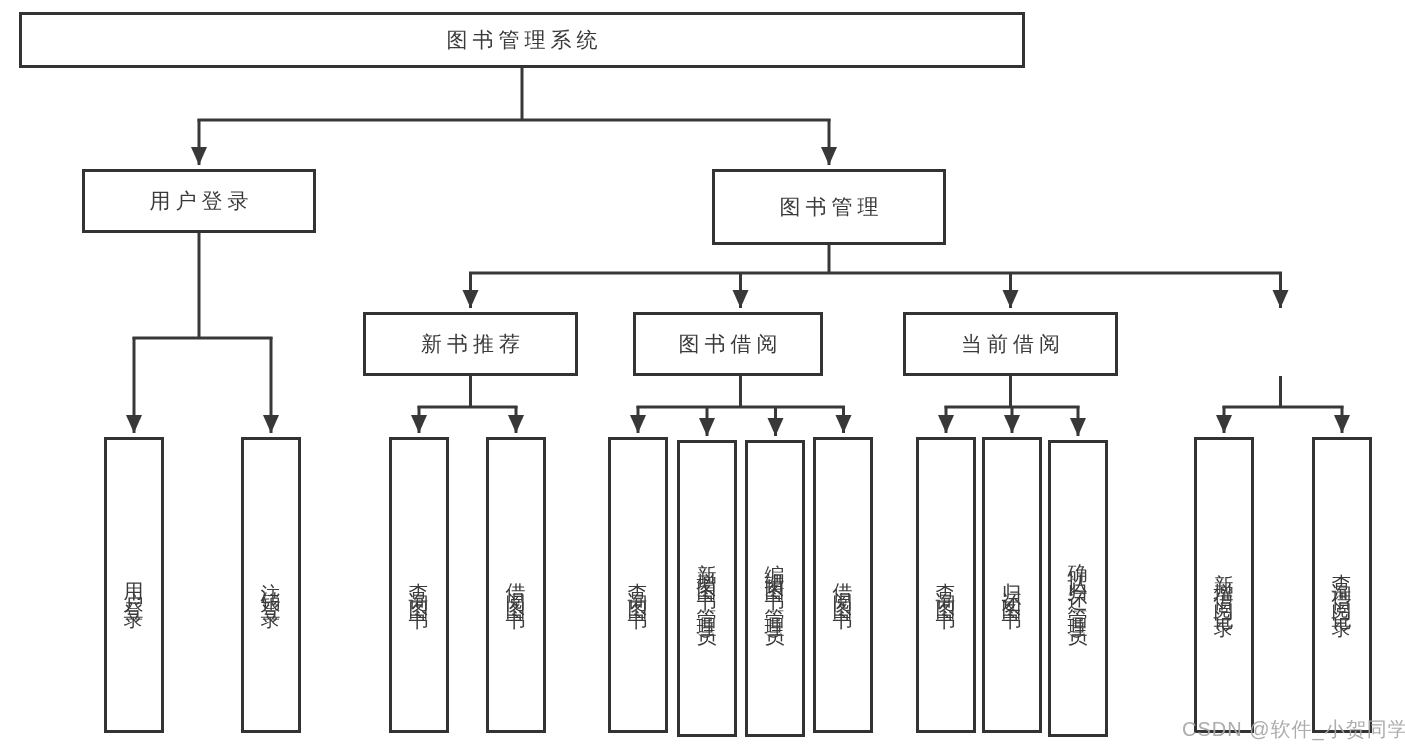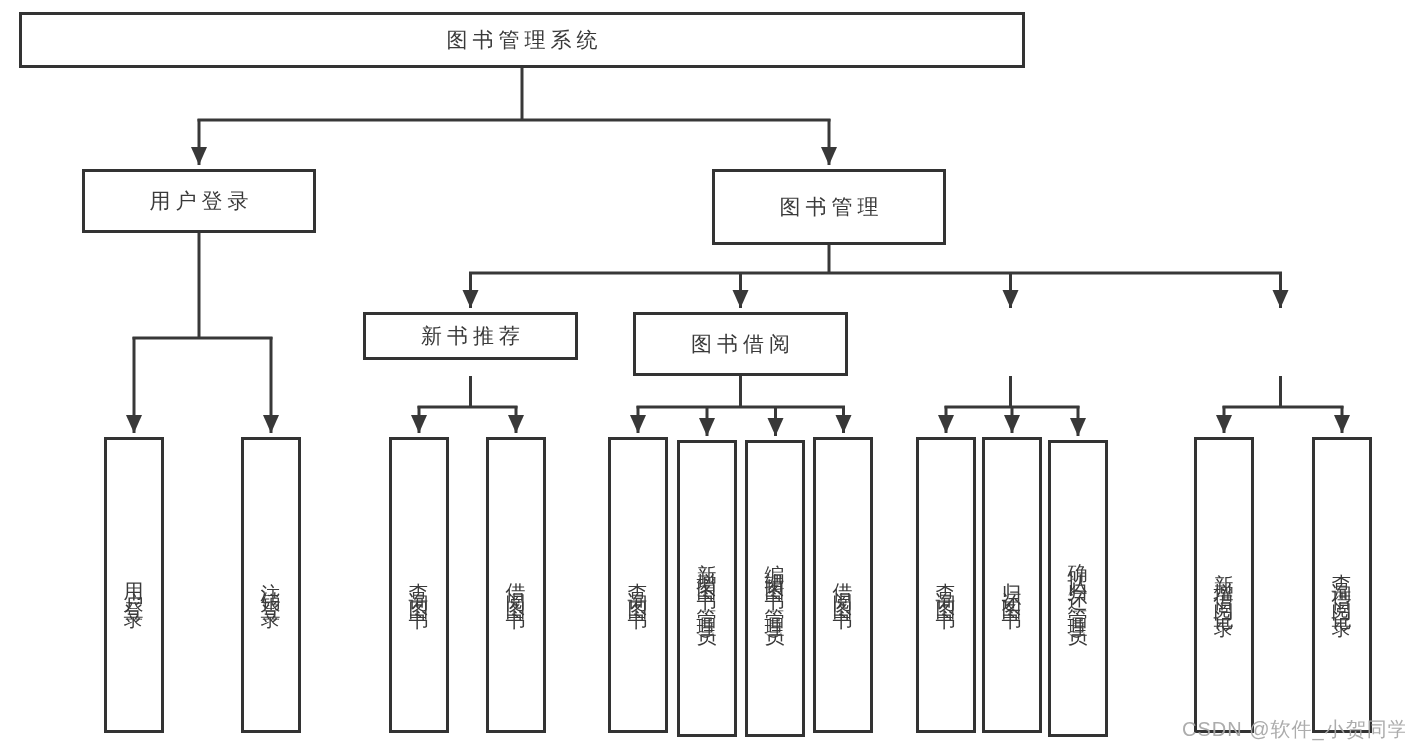--- a/index.html
+++ b/index.html
@@ -113,25 +113,28 @@
     <span>图书管理系统</span>
   </div>
 
   <div class="node hbox" style="left:82px; top:169px; width:234px; height:64px;">
     <span>用户登录</span>
   </div>
   <div class="node hbox" style="left:712px; top:169px; width:234px; height:76px;">
     <span>图书管理</span>
   </div>
 
-  <div class="node hbox" style="left:363px; top:312px; width:215px; height:48px;">
+  <div class="node hbox" style="left:363px; top:312px; width:215px; height:64px;">
     <span>新书推荐</span>
   </div>
-  <div class="node hbox" style="left:633px; top:312px; width:215px; height:64px;">
+  <div class="node hbox" style="left:633px; top:312px; width:190px; height:64px;">
     <span>图书借阅</span>
+  </div>
+  <div class="node hbox" style="left:903px; top:312px; width:215px; height:64px;">
+    <span>当前借阅</span>
   </div>
 
   <div class="node vbox" style="left:104px; top:437px; width:60px; height:296px;">
     <span>用户登录</span>
   </div>
   <div class="node vbox" style="left:241px; top:437px; width:60px; height:296px;">
     <span>注销登录</span>
   </div>
 
   <div class="node vbox" style="left:389px; top:437px; width:60px; height:296px;">

